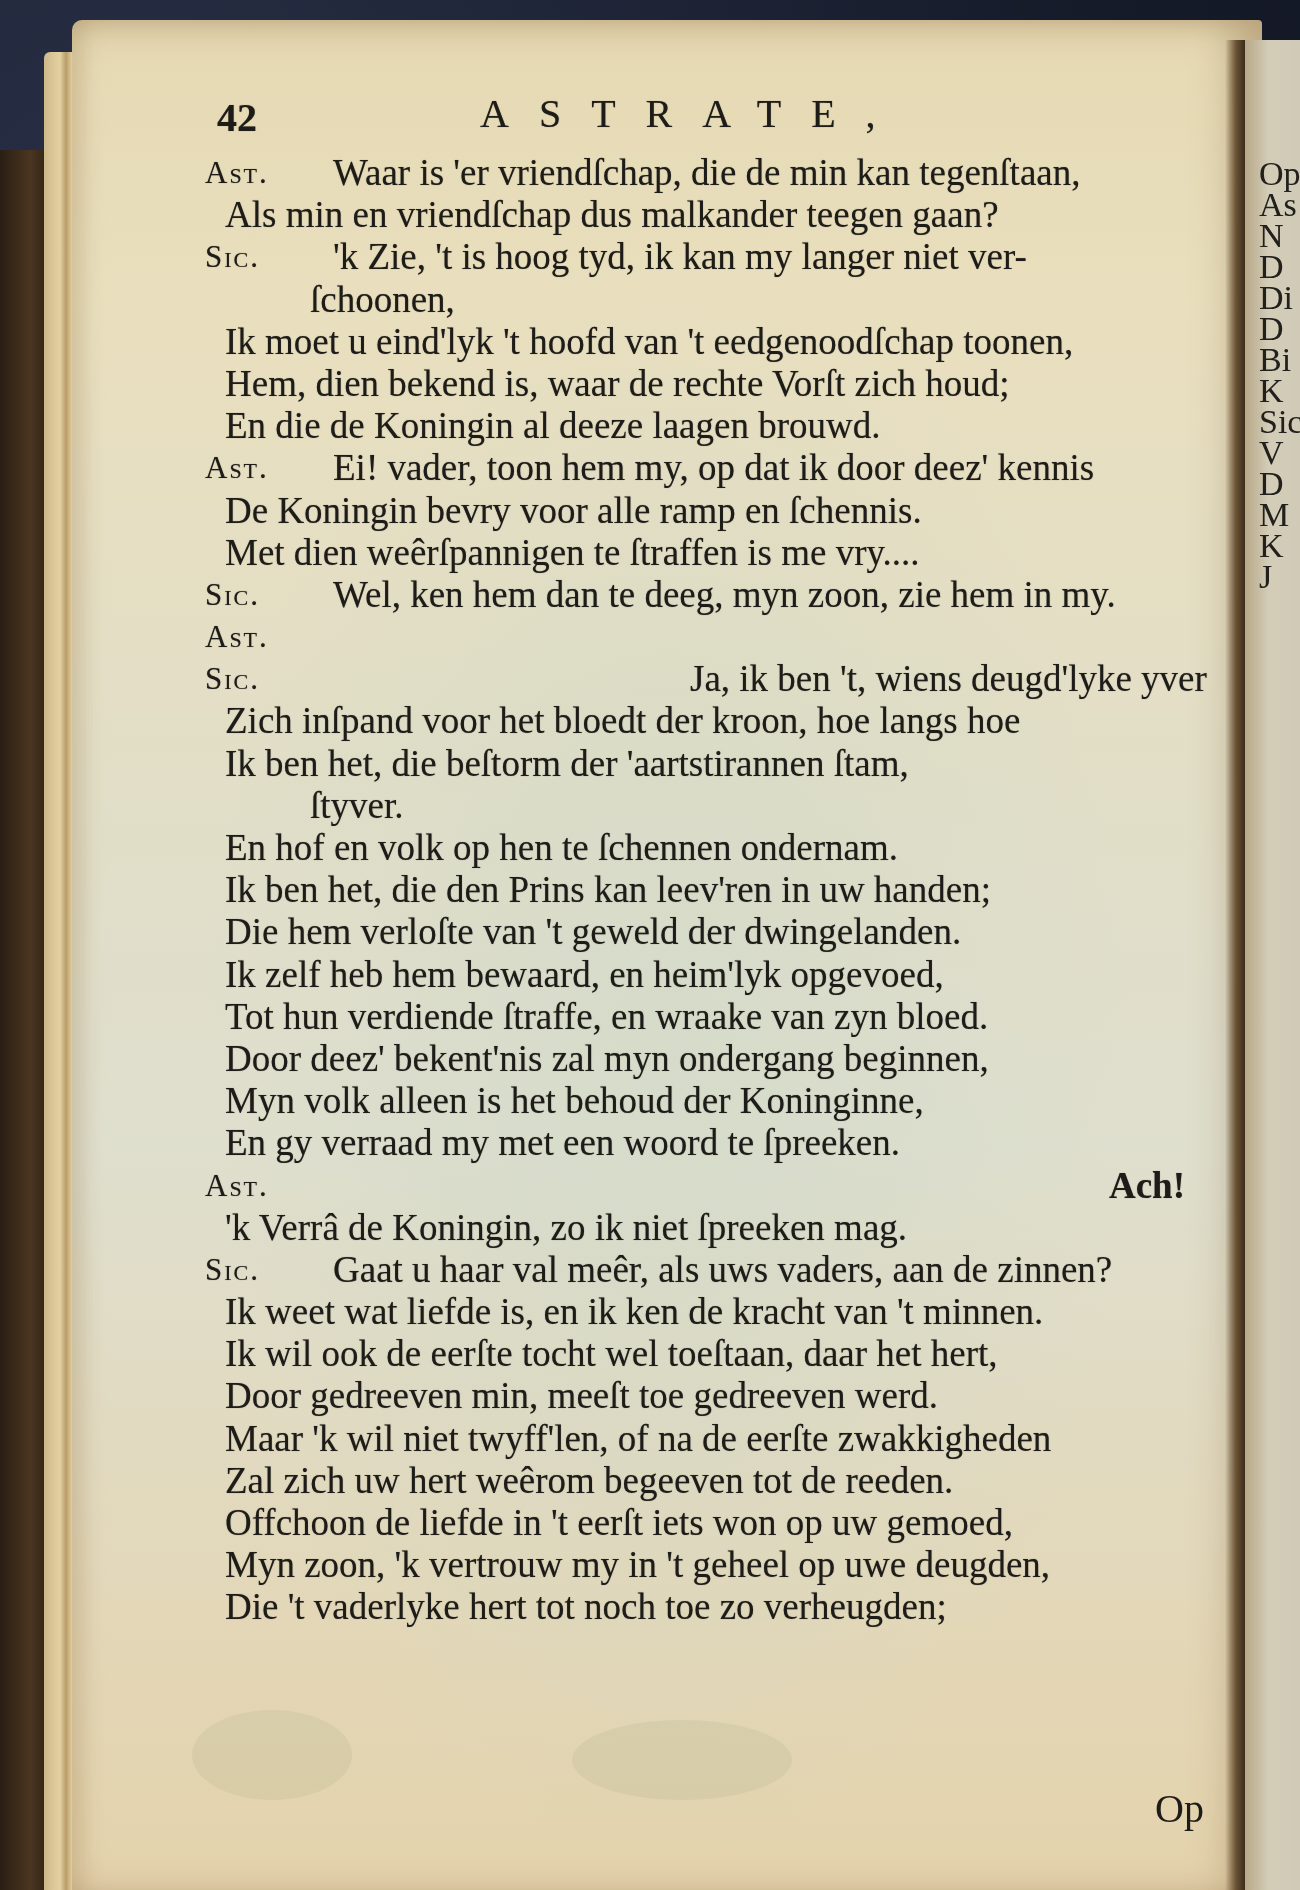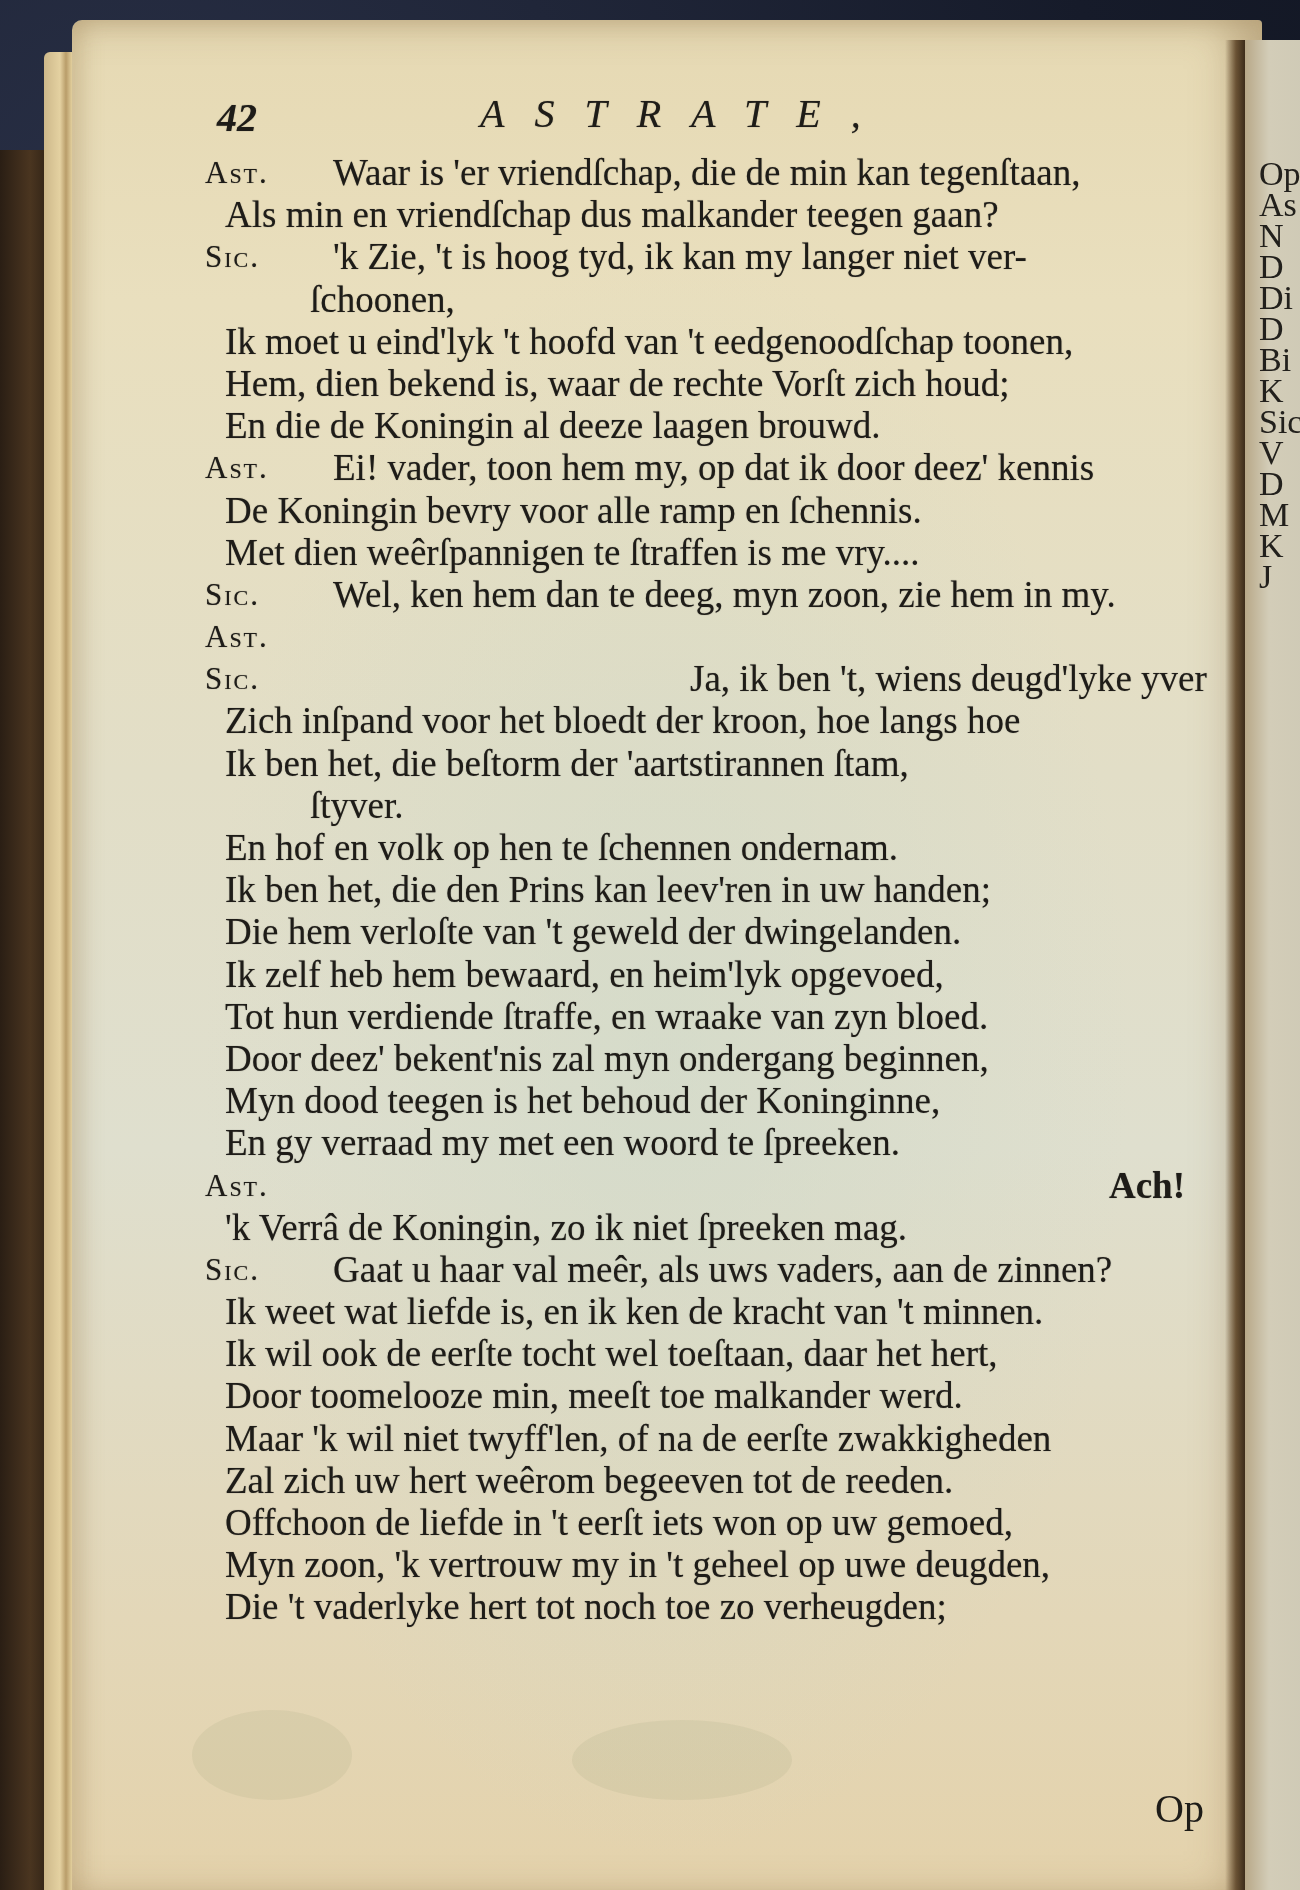--- a/index.html
+++ b/index.html
@@ -79,21 +79,20 @@
       left: 195px;
       top: 88px;
       width: 1030px;
       font-family: "Liberation Serif", "DejaVu Serif", serif;
       color: #1e1c18;
       text-shadow: 0 0 1px rgba(30,28,24,0.5);
     }
     .running-head {
       position: relative;
       height: 64px;
-      font-style: italic;
     }
     .page-number {
       position: absolute;
       left: 22px;
       top: 6px;
       font-size: 40px;
       font-weight: bold;
     }
     .title {
       position: absolute;
@@ -229,21 +228,21 @@
         <div class="line">
           <span class="verse">Ik zelf heb hem bewaard, en heim'lyk opgevoed,</span>
         </div>
         <div class="line">
           <span class="verse">Tot hun verdiende ſtraffe, en wraake van zyn bloed.</span>
         </div>
         <div class="line">
           <span class="verse">Door deez' bekent'nis zal myn ondergang beginnen,</span>
         </div>
         <div class="line">
-          <span class="verse">Myn dood teegen is het behoud der Koninginne,</span>
+          <span class="verse">Myn volk alleen is het behoud der Koninginne,</span>
         </div>
         <div class="line">
           <span class="verse">En gy verraad my met een woord te ſpreeken.</span>
         </div>
         <div class="line">
           <span class="speaker">Ast.</span>
           <span class="verse with-speaker right">Ach!</span>
         </div>
         <div class="line">
           <span class="verse">'k Verrâ de Koningin, zo ik niet ſpreeken mag.</span>
@@ -252,21 +251,21 @@
           <span class="speaker">Sic.</span>
           <span class="verse with-speaker">Gaat u haar val meêr, als uws vaders, aan de zinnen?</span>
         </div>
         <div class="line">
           <span class="verse">Ik weet wat liefde is, en ik ken de kracht van 't minnen.</span>
         </div>
         <div class="line">
           <span class="verse">Ik wil ook de eerſte tocht wel toeſtaan, daar het hert,</span>
         </div>
         <div class="line">
-          <span class="verse">Door toomelooze min, meeſt toe malkander werd.</span>
+          <span class="verse">Door gedreeven min, meeſt toe gedreeven werd.</span>
         </div>
         <div class="line">
           <span class="verse">Maar 'k wil niet twyff'len, of na de eerſte zwakkigheden</span>
         </div>
         <div class="line">
           <span class="verse">Zal zich uw hert weêrom begeeven tot de reeden.</span>
         </div>
         <div class="line">
           <span class="verse">Offchoon de liefde in 't eerſt iets won op uw gemoed,</span>
         </div>

